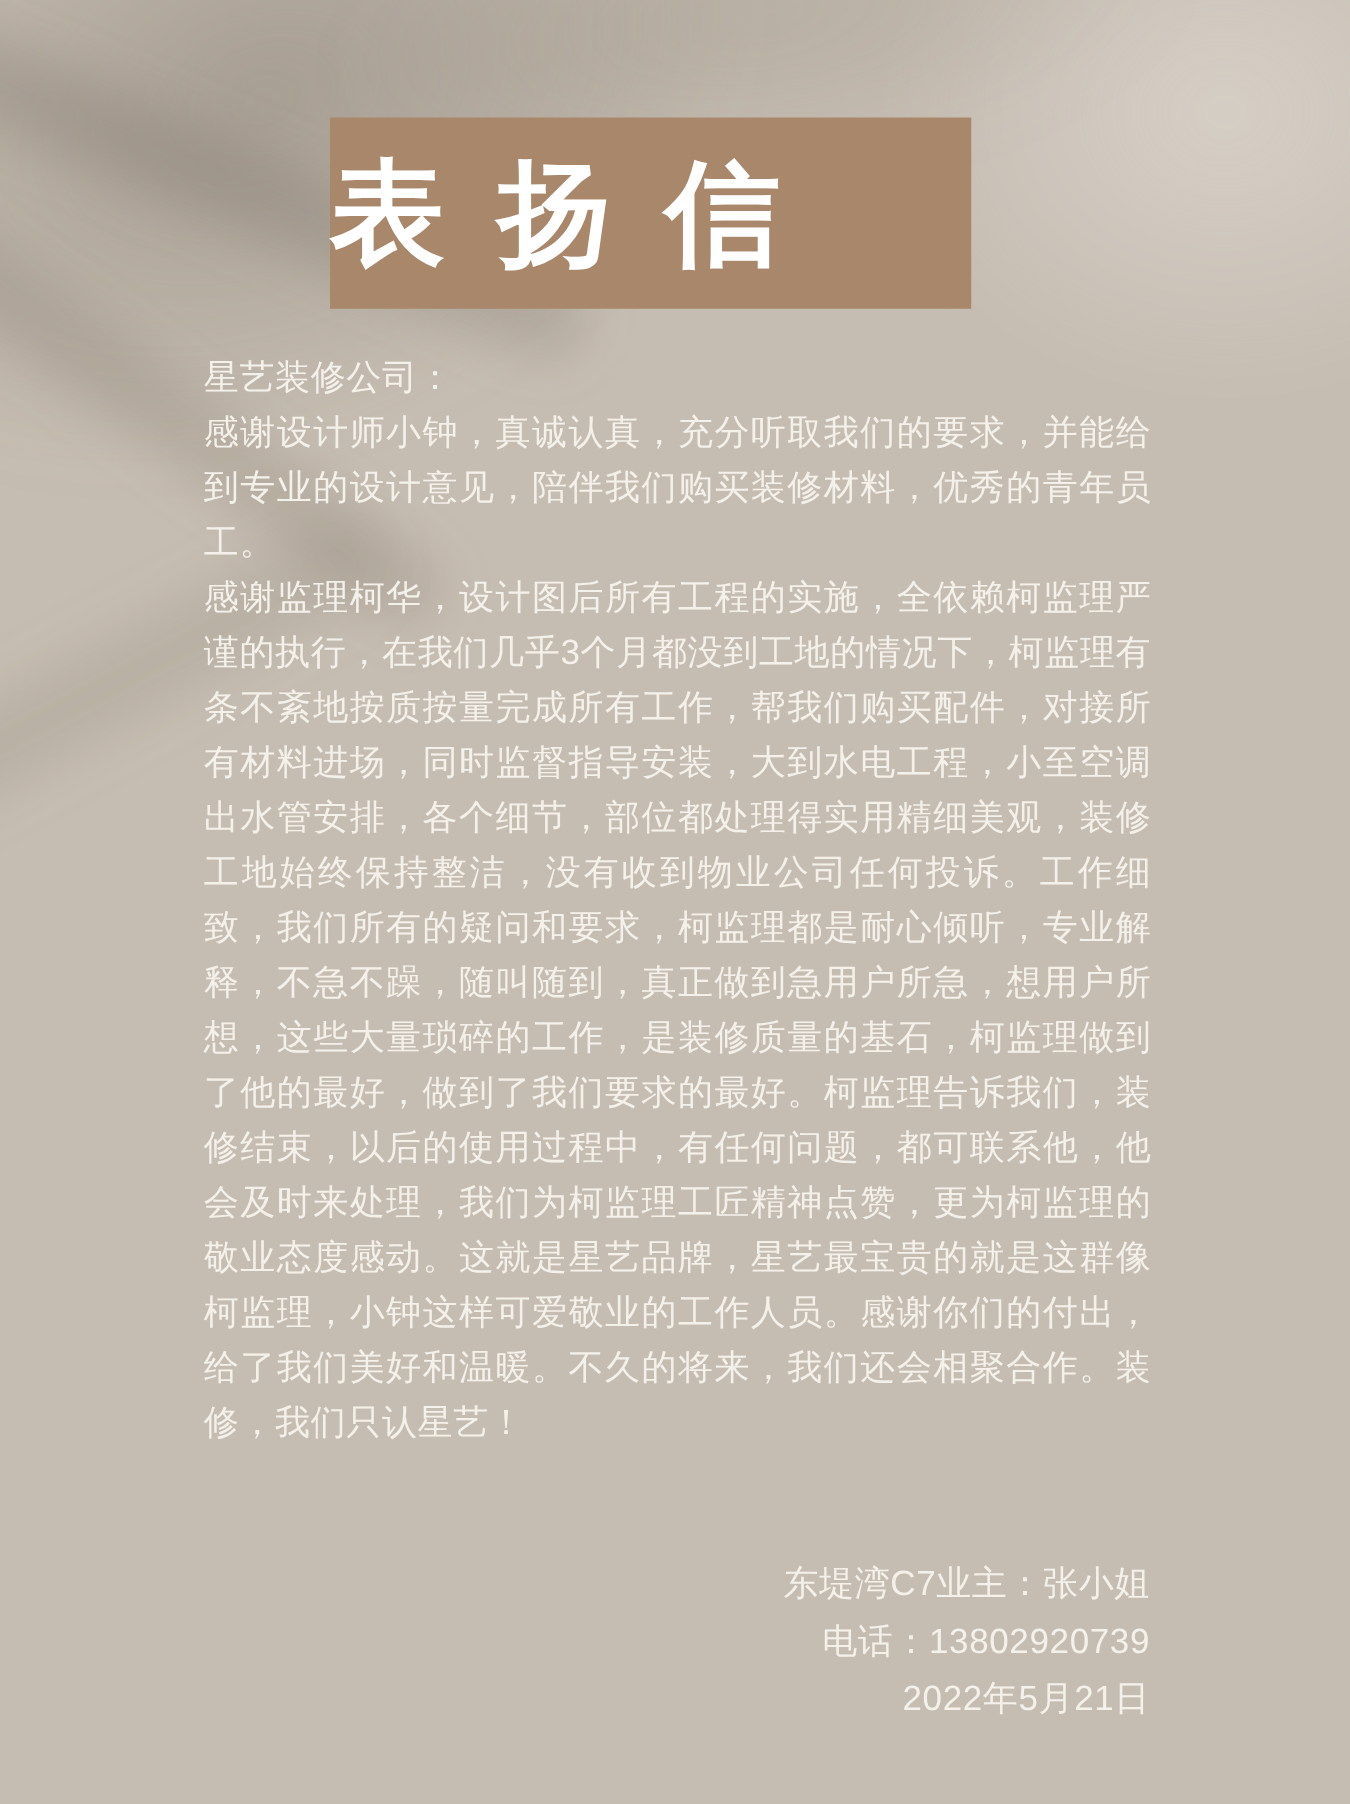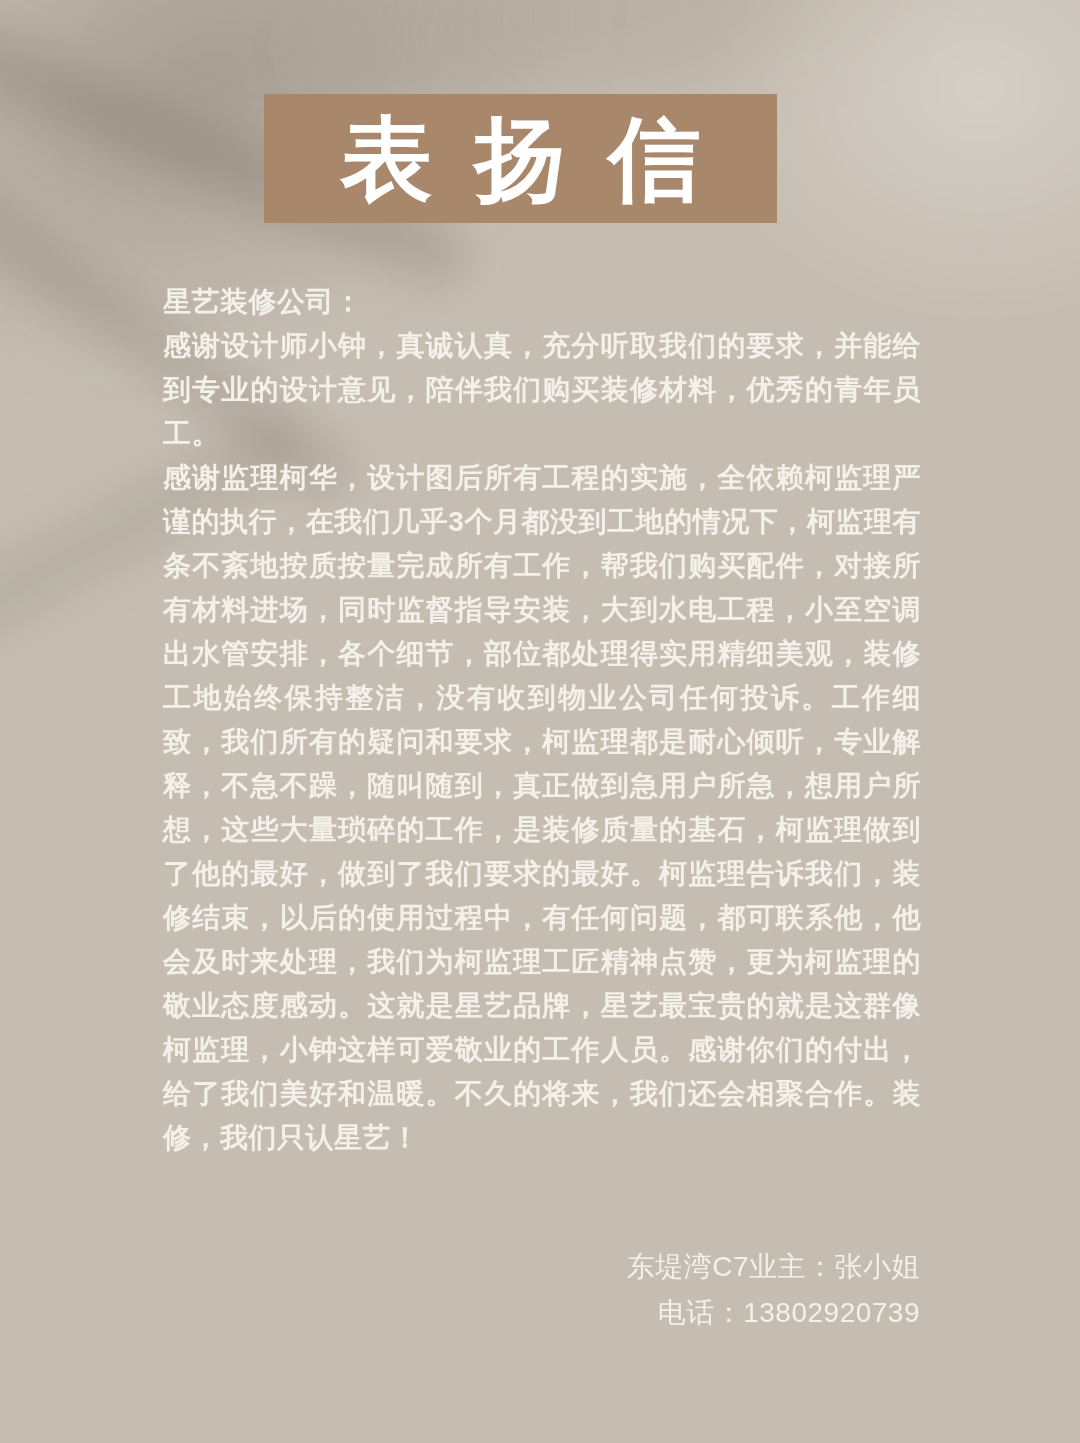--- a/index.html
+++ b/index.html
@@ -56,25 +56,25 @@
   .sh.s6 {
     left: 260px; top: -120px; width: 700px; height: 260px;
     background: radial-gradient(ellipse at center, rgba(104,94,83,0.16), rgba(104,94,83,0) 70%);
     transform: rotate(-8deg);
     filter: blur(28px);
   }
 
   .title-banner {
     position: absolute;
     left: 264px; top: 94px;
-    width: 513px; height: 129px;
+    width: 513px; height: 153px;
     background: var(--banner, #a8876a);
     display: flex;
     align-items: center;
-    justify-content: center;
+    justify-content: flex-start;
   }
   .title-banner h1 {
     margin: 0;
     margin-right: -42px;       
     color: #ffffff;
     font-size: 92px;
     font-weight: 700;
     letter-spacing: 42px;
     line-height: 1;
     white-space: nowrap;
@@ -84,21 +84,21 @@
     position: absolute;
     left: 163px; top: 280px;
     width: 758px;
     color: var(--text, #f4f1ea);
     font-size: 28px;
     line-height: 44px;
     letter-spacing: 0.5px;
     text-align: justify;
     text-justify: inter-ideograph;
   }
-  .letter-body p { margin: 0; font-weight: bold; }
+  .letter-body p { margin: 0; }
   .salutation { text-align: left; }
 
   .signature {
     position: absolute;
     right: 160px; top: 1244px;
     color: var(--text, #f4f1ea);
     font-size: 28px;
     line-height: 46px;
     letter-spacing: 0.5px;
     text-align: right;
@@ -125,15 +125,16 @@
 
   <div class="letter-body">
     <p class="salutation">星艺装修公司：</p>
     <p>感谢设计师小钟，真诚认真，充分听取我们的要求，并能给到专业的设计意见，陪伴我们购买装修材料，优秀的青年员工。</p>
     <p>感谢监理柯华，设计图后所有工程的实施，全依赖柯监理严谨的执行，在我们几乎3个月都没到工地的情况下，柯监理有条不紊地按质按量完成所有工作，帮我们购买配件，对接所有材料进场，同时监督指导安装，大到水电工程，小至空调出水管安排，各个细节，部位都处理得实用精细美观，装修工地始终保持整洁，没有收到物业公司任何投诉。工作细致，我们所有的疑问和要求，柯监理都是耐心倾听，专业解释，不急不躁，随叫随到，真正做到急用户所急，想用户所想，这些大量琐碎的工作，是装修质量的基石，柯监理做到了他的最好，做到了我们要求的最好。柯监理告诉我们，装修结束，以后的使用过程中，有任何问题，都可联系他，他会及时来处理，我们为柯监理工匠精神点赞，更为柯监理的敬业态度感动。这就是星艺品牌，星艺最宝贵的就是这群像柯监理，小钟这样可爱敬业的工作人员。感谢你们的付出，给了我们美好和温暖。不久的将来，我们还会相聚合作。装修，我们只认星艺！</p>
   </div>
 
   <div class="signature">
     <div>东堤湾C7业主：张小姐</div>
     <div>电话：13802920739</div>
+    <div>2022年5月21日</div>
   </div>
 
 </div>
 
 </body></html>

